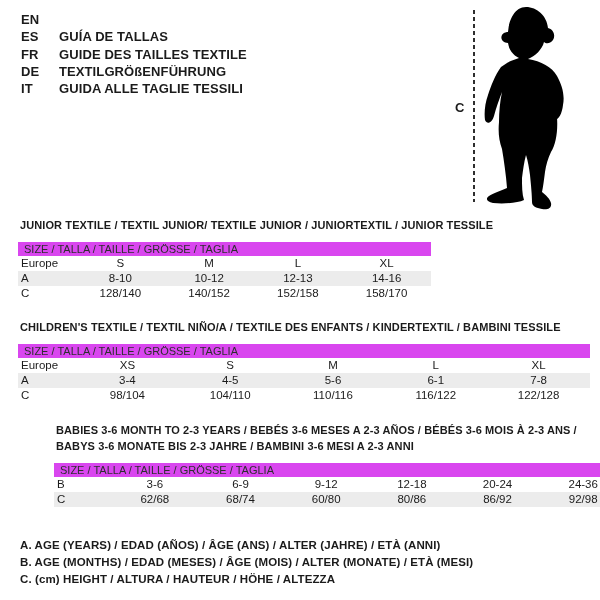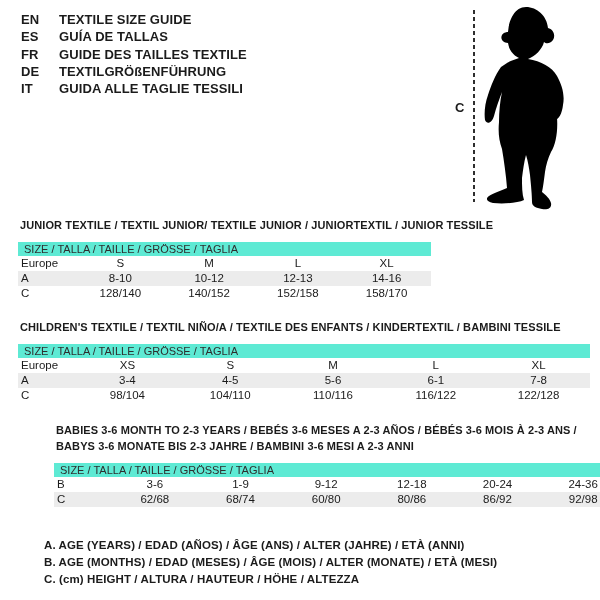--- a/index.html
+++ b/index.html
@@ -14,39 +14,38 @@
   .lang-code{width:38px;}
   
   .dash-line{position:absolute;left:473px;top:10px;width:2px;height:192px;
     background:repeating-linear-gradient(to bottom,#2e2e2e 0 4px,transparent 4px 7px);}
   .fig-label{position:absolute;left:455px;top:100px;font-weight:bold;font-size:13px;}
   .baby-svg{position:absolute;left:482px;top:4px;}
   
   .size-table{position:absolute;left:18px;}
   .t-title{font-weight:bold;font-size:11px;line-height:16px;padding-left:2px;
     margin-bottom:9px;letter-spacing:.1px;white-space:nowrap;}
-  .t-header{height:14px;background:#5eead4;font-size:11px;line-height:14px;
+  .t-header{height:14px;background:#d946ef;font-size:11px;line-height:14px;
     padding-left:6px;color:#2e2e2e;}
-  .t-row{display:flex;height:15px;line-height:15px;font-size:11.5px;justify-content:flex-end;}
+  .t-row{display:flex;height:15px;line-height:15px;font-size:11.5px;}
   .t-row.shaded{background:#ececec;}
   .t-label{flex:0 0 55px;padding-left:3px;}
   .t-cell{flex:1;text-align:center;}
   
   .footnotes{position:absolute;left:20px;top:537px;font-weight:bold;font-size:11.5px;
-    line-height:17px;letter-spacing:.1px;margin-left:24px;}
+    line-height:17px;letter-spacing:.1px;}
 </style>
 </head>
 <body>
 
 <div class="canvas">
 
   <div class="lang-block" id="lang-rows">
       <div class="lang-row">
         <span class="lang-code">EN</span>
-        <span class="lang-label">TEXTILE SIZE GUIDE</span>
       </div>
       <div class="lang-row">
         <span class="lang-code">ES</span>
         <span class="lang-label">GUÍA DE TALLAS</span>
       </div>
       <div class="lang-row">
         <span class="lang-code">FR</span>
         <span class="lang-label">GUIDE DES TAILLES TEXTILE</span>
       </div>
       <div class="lang-row">
@@ -133,21 +132,21 @@
       </div>
       <div class="size-table" style="top: 422px; width: 572px; margin-left: 36px;">
         <div class="t-title">
           <div class="t-title-line">BABIES 3-6 MONTH TO 2-3 YEARS / BEBÉS 3-6 MESES A 2-3 AÑOS / BÉBÉS 3-6 MOIS À 2-3 ANS /</div>
           <div class="t-title-line">BABYS 3-6 MONATE BIS 2-3 JAHRE / BAMBINI 3-6 MESI A 2-3 ANNI</div>
         </div>
         <div class="t-header">SIZE / TALLA / TAILLE / GRÖSSE / TAGLIA</div>
         <div class="t-row">
           <div class="t-label">B</div>
           <div class="t-cell">3-6</div>
-          <div class="t-cell">1-9</div>
+          <div class="t-cell">6-9</div>
           <div class="t-cell">9-12</div>
           <div class="t-cell">12-18</div>
           <div class="t-cell">20-24</div>
           <div class="t-cell">24-36</div>
         </div>
         <div class="t-row shaded">
           <div class="t-label">C</div>
           <div class="t-cell">62/68</div>
           <div class="t-cell">68/74</div>
           <div class="t-cell">60/80</div>

